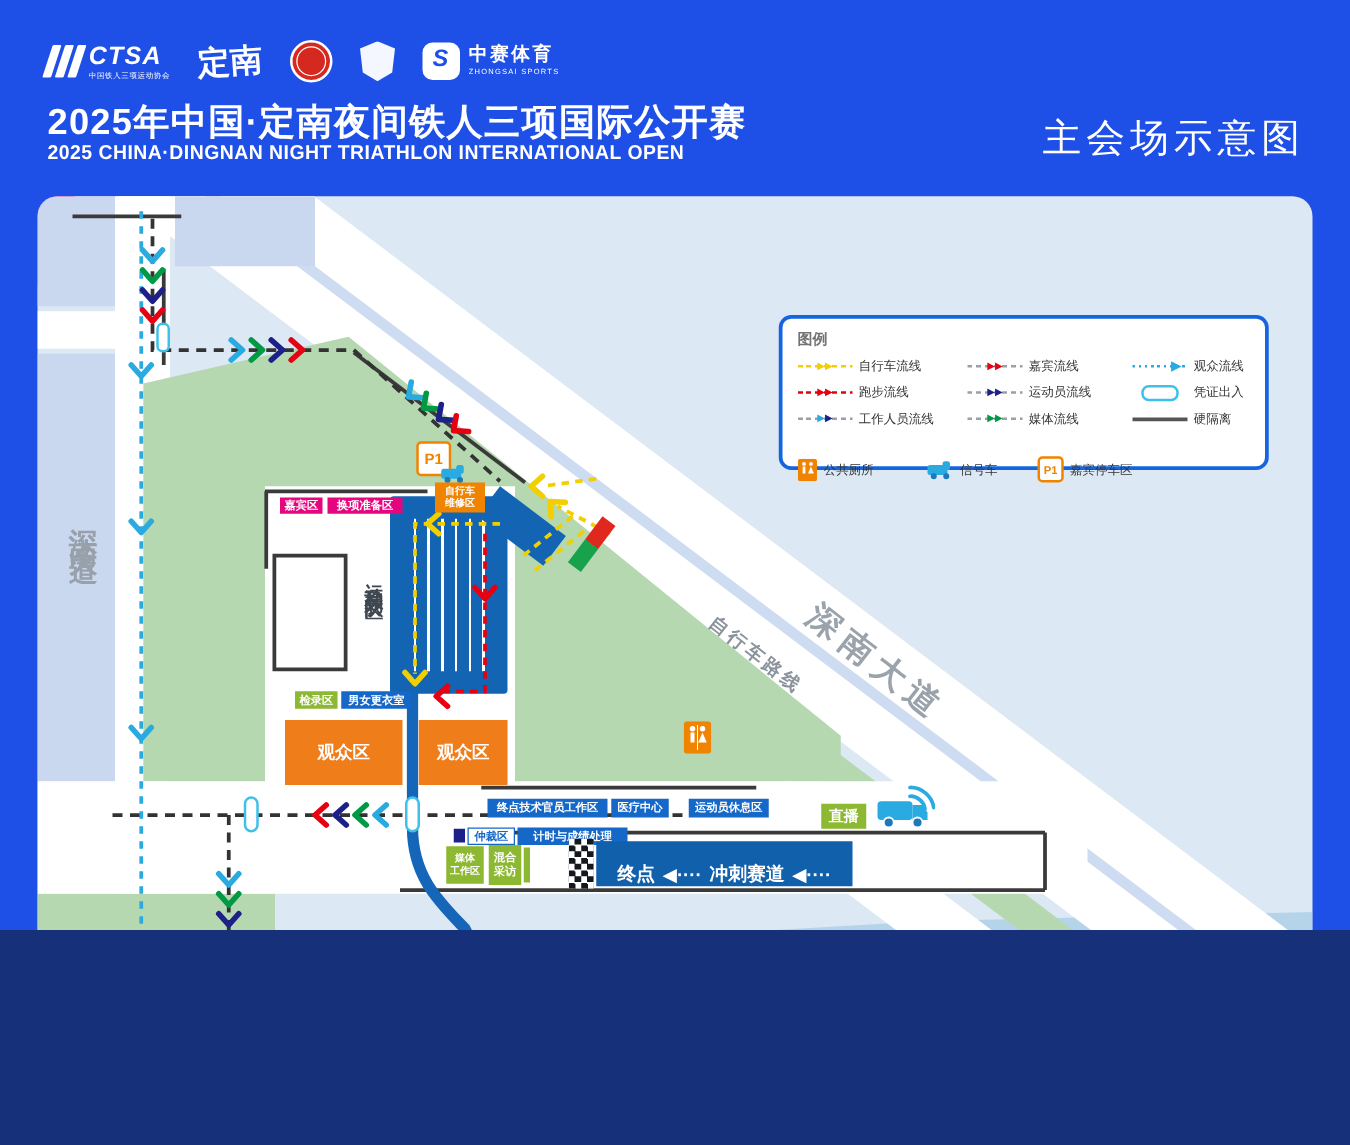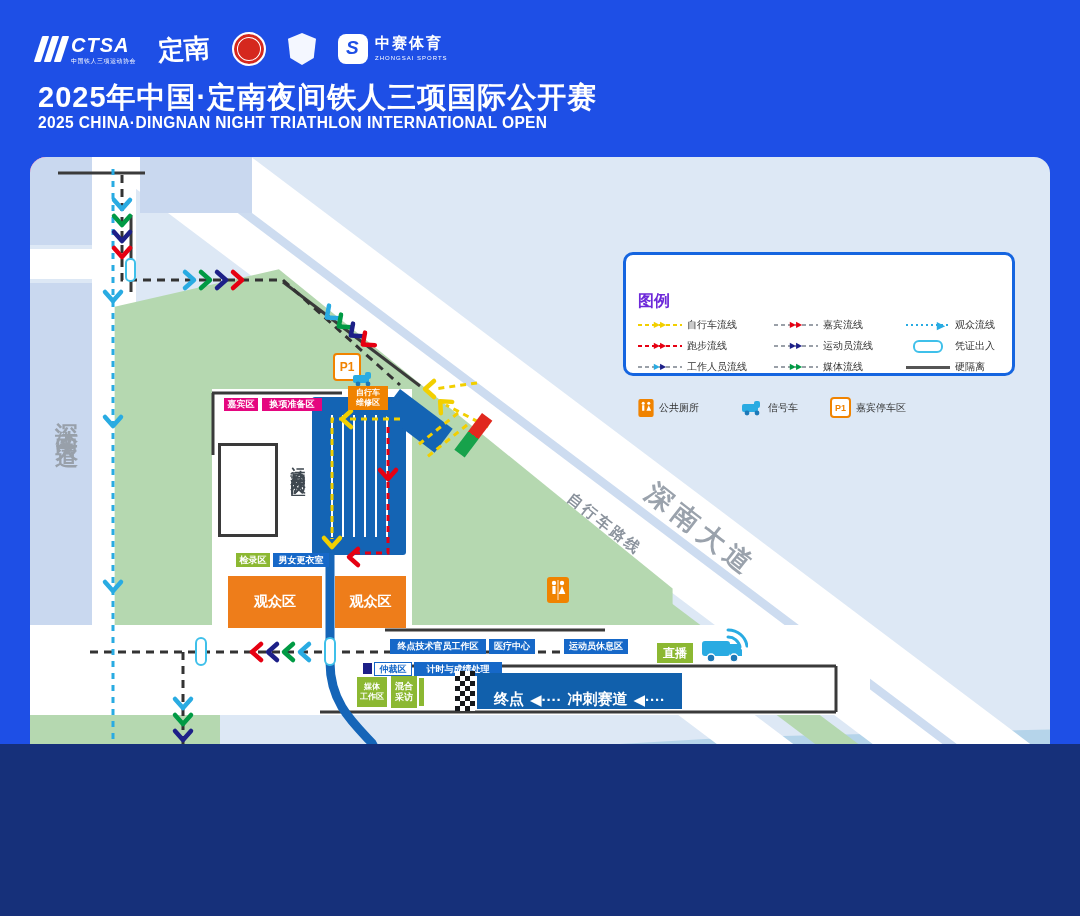--- a/index.html
+++ b/index.html
@@ -65,21 +65,21 @@
   .p1box{z-index:8;background:#fff;border:2px solid #f08300;color:#f08300;font-weight:bold;border-radius:4px;display:flex;align-items:center;justify-content:center;}
   .p1-map{left:303px;top:196px;width:24px;height:24px;font-size:12px;}
   .redgreen{left:452px;top:256px;width:13px;height:46px;z-index:8;transform:rotate(37deg);transform-origin:0 0;
             background:linear-gradient(#e0281e 0 50%,#17a24b 50%);}
   .rdname-left{left:22px;top:248px;z-index:8;writing-mode:vertical-rl;color:#98a0aa;font-size:23px;font-weight:bold;letter-spacing:7px;}
   .rdname-diag{left:630px;top:318px;z-index:8;color:#9aa2ac;font-size:27px;font-weight:bold;letter-spacing:6px;transform:rotate(38deg);transform-origin:0 0;}
   .rdname-bike{left:545px;top:332px;z-index:8;color:#8a929c;font-size:15px;font-weight:bold;letter-spacing:3px;transform:rotate(38deg);transform-origin:0 0;}
   .icon{z-index:8;}
   
   .legend{position:absolute;left:593px;top:95px;width:392px;height:124px;background:#fff;border:3px solid #1565e0;border-radius:10px;z-index:9;padding:8px 12px;box-sizing:border-box;}
-  .lg-title{font-size:16px;font-weight:bold;color:#6d28d9;margin-top:28px;}
+  .lg-title{font-size:12px;font-weight:bold;color:#737373;}
   .lg-grid{display:grid;grid-template-columns:136px 132px 112px;row-gap:7px;margin-top:6px;}
   .li{display:flex;align-items:center;gap:5px;font-size:10px;color:#333;}
   .sw{width:44px;height:12px;position:relative;display:flex;align-items:center;justify-content:center;flex:none;}
   .sw .ln{position:absolute;left:0;right:0;top:5px;height:2px;}
   .ln.dashY{background:repeating-linear-gradient(90deg,#f2cf00 0 4px,transparent 4px 7px);}
   .ln.dashR{background:repeating-linear-gradient(90deg,#e60012 0 4px,transparent 4px 7px);}
   .ln.dashG{background:repeating-linear-gradient(90deg,#9aa0a8 0 4px,transparent 4px 7px);}
   .ln.dotC{background:repeating-linear-gradient(90deg,#29abe2 0 2px,transparent 2px 5px);}
   .ln.solidD{background:#555;height:3px;}
   .ar{font-size:8px;line-height:1;z-index:1;font-style:normal;}
@@ -114,20 +114,21 @@
       <div class="logo-zs">
         <span class="zs-mark"></span>
         <span class="zs-txt">
           <div class="big">中赛体育</div>
           <div class="sub">ZHONGSAI SPORTS</div>
         </span>
       </div>
     </div>
     <div class="title-cn">2025年中国·定南夜间铁人三项国际公开赛</div>
     <div class="title-en">2025 CHINA·DINGNAN NIGHT TRIATHLON INTERNATIONAL OPEN</div>
+    <div class="map-title">主会场示意图</div>
   </div>
 
   <div class="map">
 
     <div class="abs water"></div>
     <div class="abs water2"></div>
 
     <div class="abs band b-shennan"></div>
     <div class="abs band b-median"></div>
     <div class="abs band b-bike"></div>
@@ -244,21 +245,21 @@
     </svg>
     <div class="lbl" style="left:318px;top:229px;width:40px;height:24px;background:#f08300;font-size:8px;line-height:1.2;">自行车
 维修区</div>
     <div class="abs redgreen"></div>
     <div class="lbl grn" style="left:206px;top:396px;width:34px;height:14px;">检录区</div>
     <div class="lbl blu" style="left:243px;top:396px;width:56px;height:14px;">男女更衣室</div>
     <div class="lbl org spectA abs">观众区</div>
     <div class="lbl org spectB abs">观众区</div>
     <div class="lbl blu" style="left:360px;top:482px;width:96px;height:15px;">终点技术官员工作区</div>
     <div class="lbl blu" style="left:459px;top:482px;width:46px;height:15px;">医疗中心</div>
-    <div class="lbl blu" style="left:534px;top:482px;width:64px;height:15px;">运动员休息区</div>
+    <div class="lbl blu" style="left:521px;top:482px;width:64px;height:15px;">运动员休息区</div>
     <div class="abs" style="left:333px;top:506px;width:9px;height:11px;background:#1d2088;z-index:8;"></div>
     <div class="lbl" style="left:344px;top:505px;width:38px;height:14px;background:#fff;color:#1668c8;font-size:9px;border:1px solid #1668c8;box-sizing:border-box;">仲裁区</div>
     <div class="lbl blu" style="left:384px;top:505px;width:88px;height:14px;">计时与成绩处理</div>
     <div class="lbl grn" style="left:327px;top:520px;width:30px;height:30px;font-size:8px;line-height:1.25;">媒体
 工作区</div>
     <div class="lbl grn" style="left:361px;top:519px;width:26px;height:32px;line-height:1.25;">混合
 采访</div>
     <div class="abs" style="left:389px;top:521px;width:5px;height:28px;background:#8cb832;z-index:8;"></div>
     <div class="abs checker"></div>
     <div class="finishbar abs">

